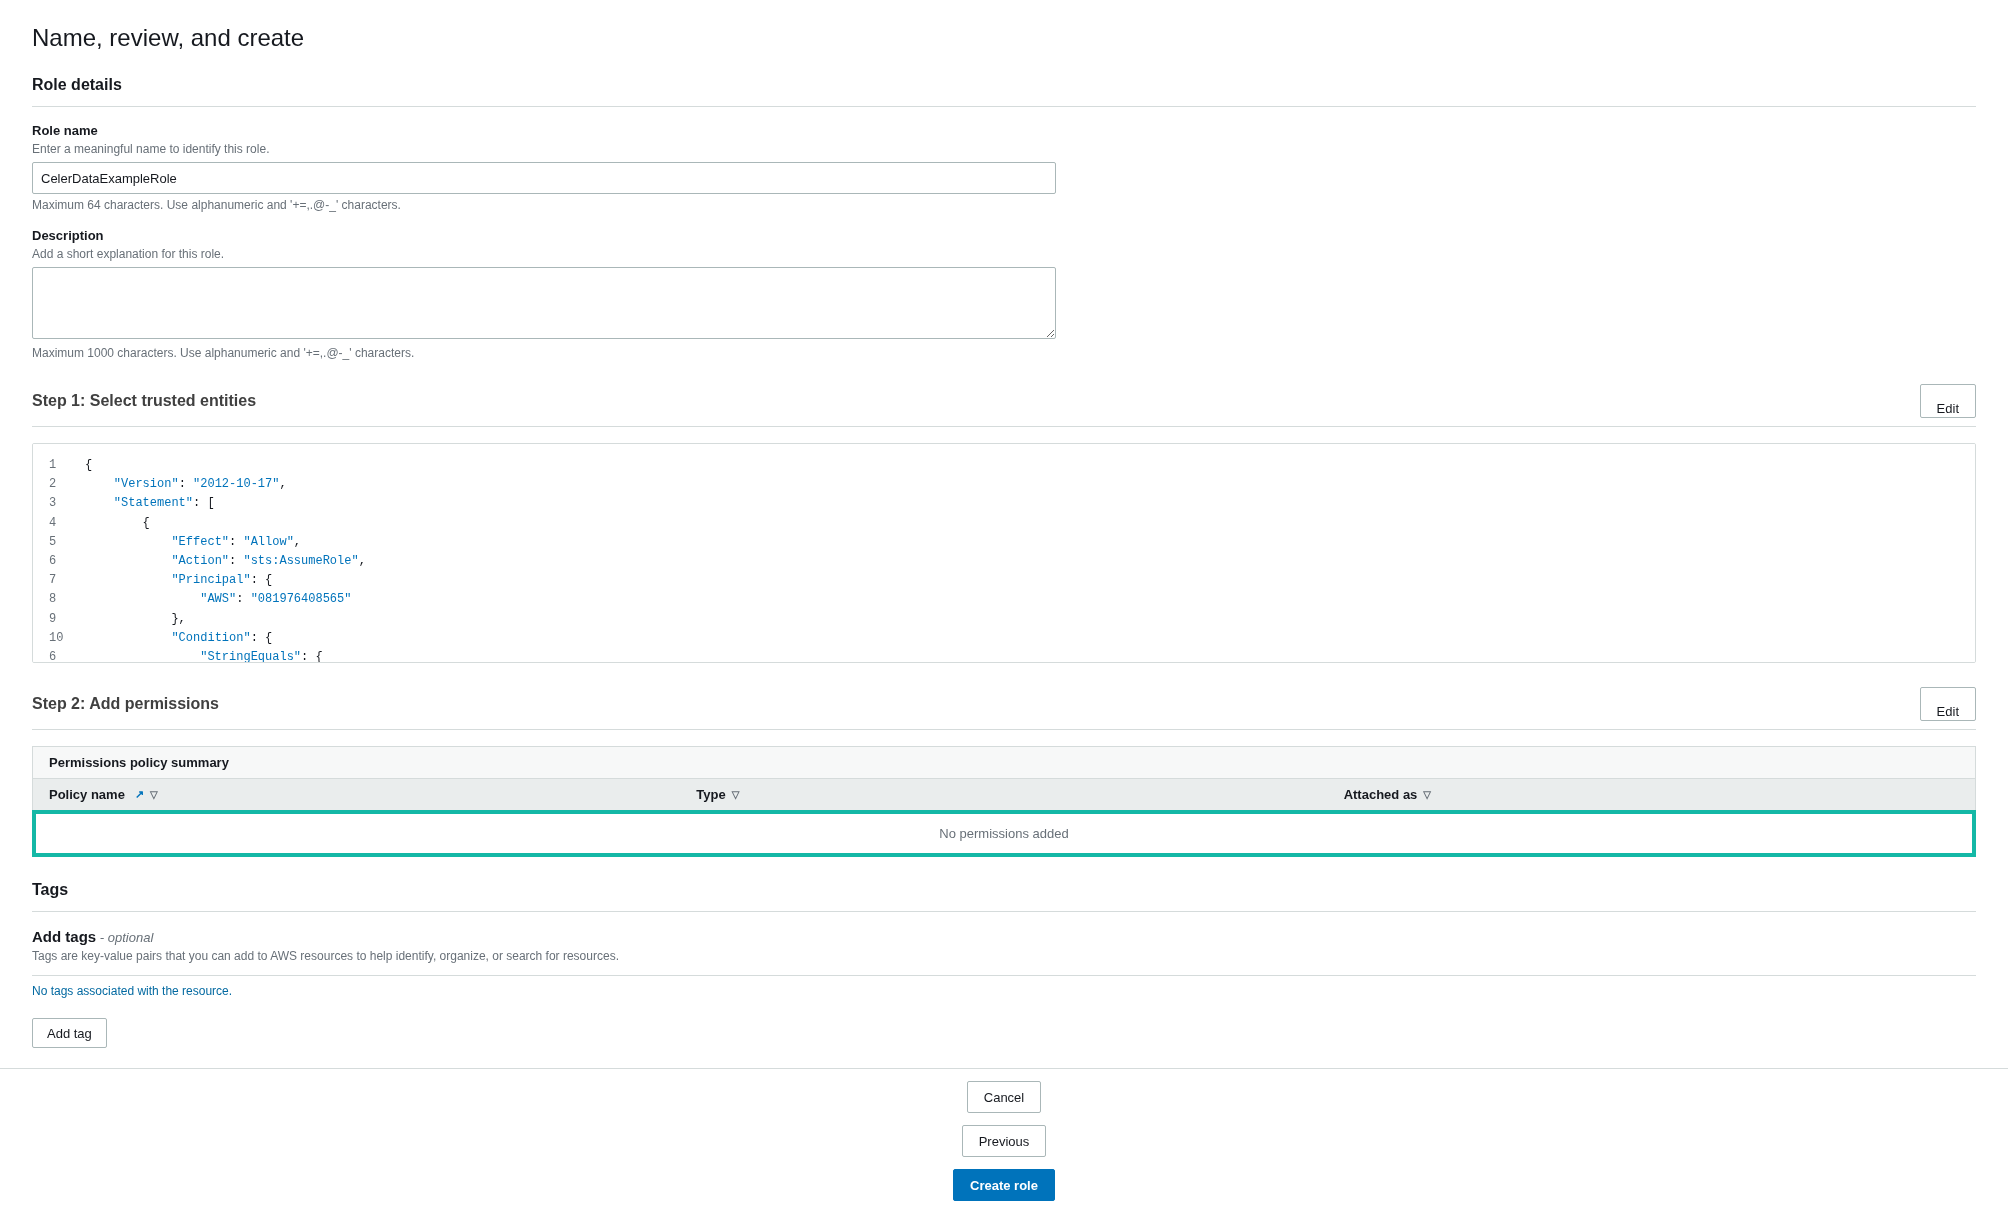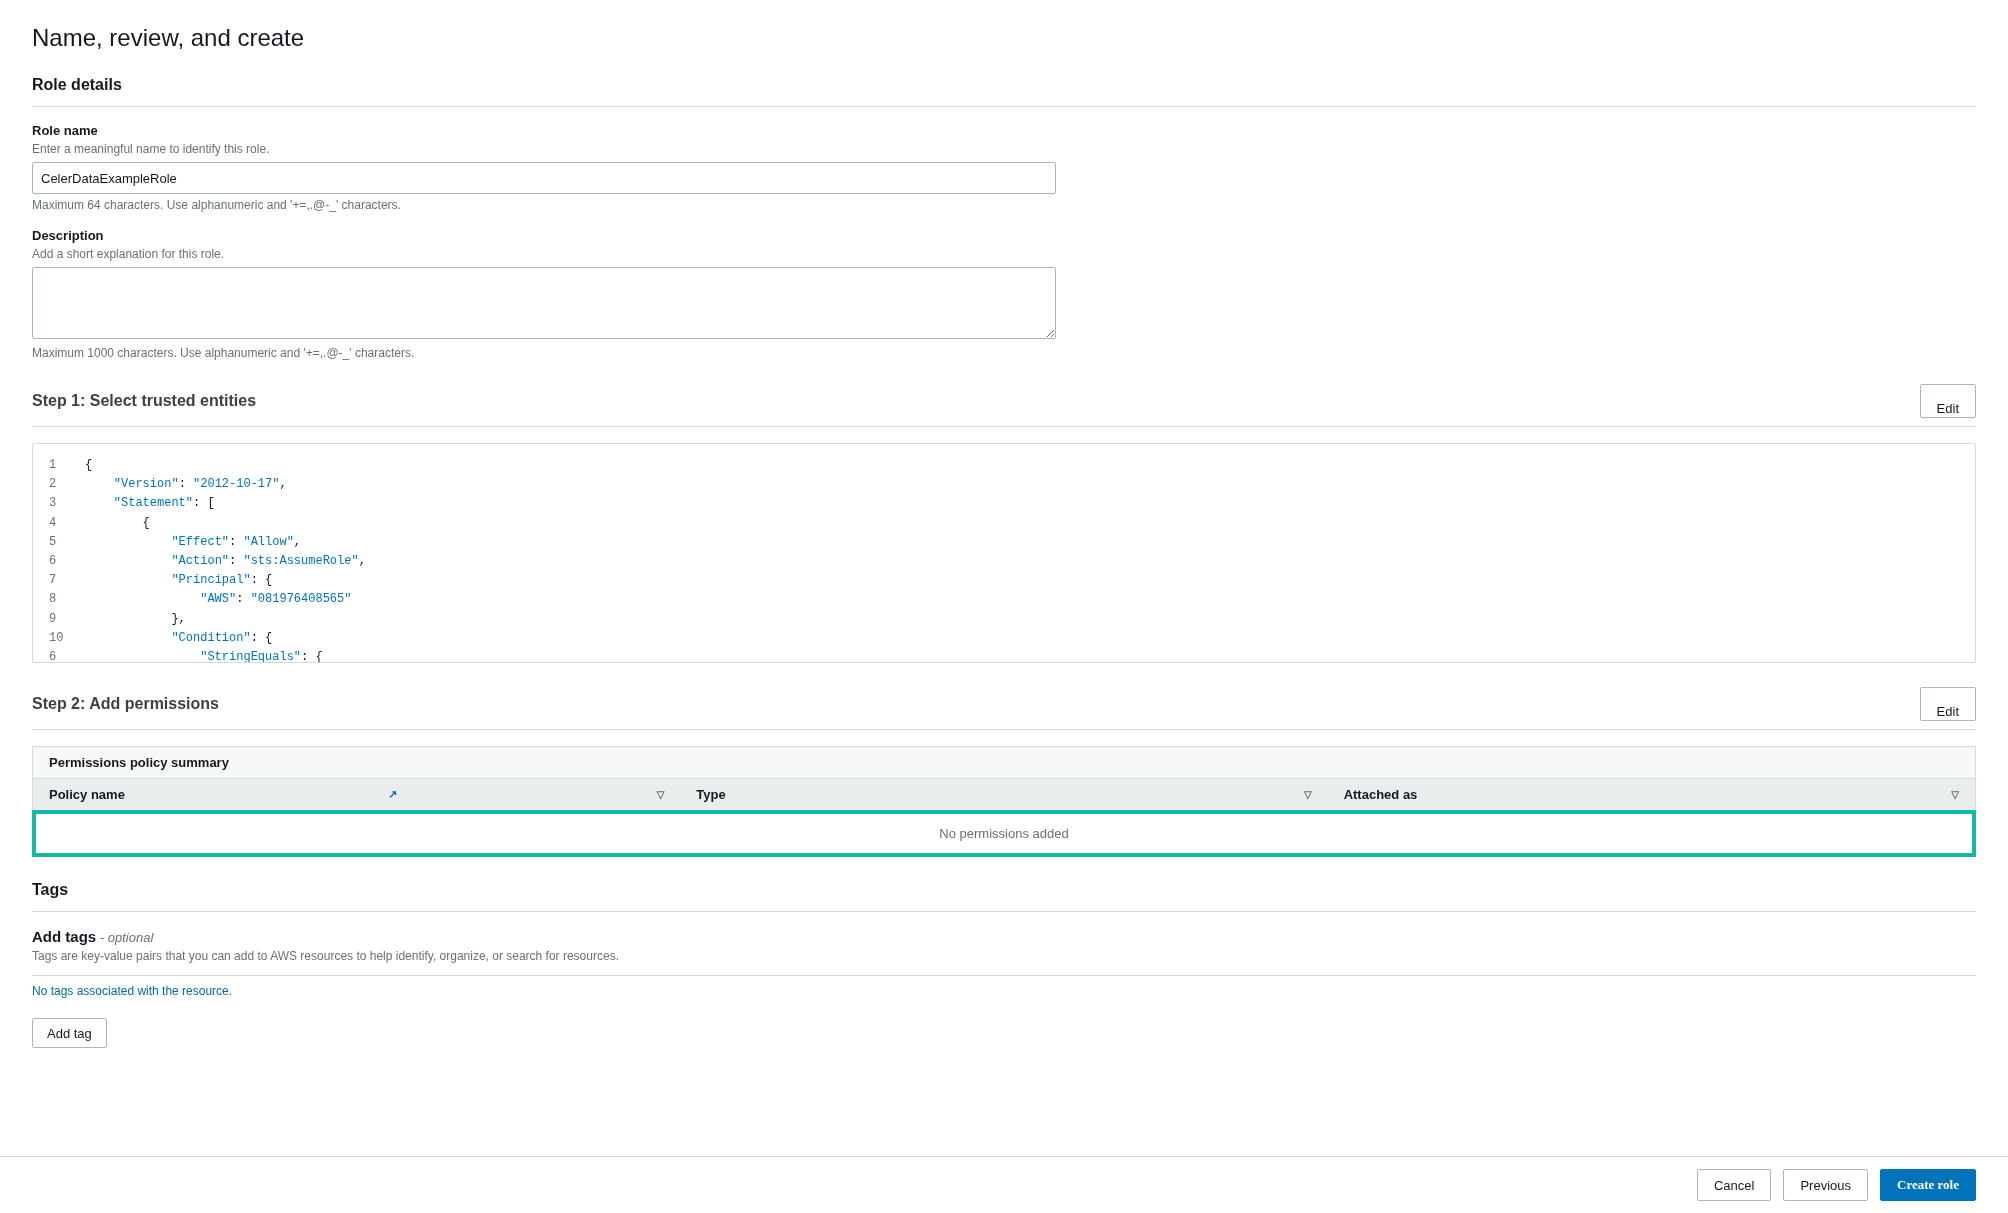--- a/index.html
+++ b/index.html
@@ -156,21 +156,20 @@
     }
     .table-header-cell {
       display: flex;
       align-items: center;
       gap: 6px;
       padding: 8px 16px;
       font-size: 13px;
       font-weight: 700;
       color: #16191f;
       flex: 1;
-      justify-content: space-between;
     }
     .table-header-cell .sort-icon {
       color: #687078;
       font-size: 10px;
     }
     .table-body {
       border: 4px solid #14b8a6;
     }
     .table-empty-row {
       padding: 12px;
@@ -225,20 +224,21 @@
       left: 0;
       width: 2008px;
       background: #fff;
       border-top: 1px solid #d5dbdb;
       padding: 12px 32px;
       display: flex;
       align-items: center;
       justify-content: flex-end;
       gap: 12px;
       z-index: 100;
+      flex-direction: column;
     }
     .footer-cancel-button {
       height: 32px;
       padding: 0 16px;
       background: #fff;
       border: 1px solid #aab7b8;
       border-radius: 2px;
       font-size: 13px;
       color: #16191f;
       cursor: pointer;
@@ -256,21 +256,20 @@
     .footer-create-button {
       height: 32px;
       padding: 0 16px;
       background: #0073bb;
       border: 1px solid #0073bb;
       border-radius: 2px;
       font-size: 13px;
       color: #fff;
       cursor: pointer;
       font-weight: 700;
-      font-family: Liberation Serif, serif;
     }
     .external-link-icon {
       font-size: 11px;
       color: #0073bb;
       margin-left: 4px;
     }
   </style>
 </head>
 <body>
 

